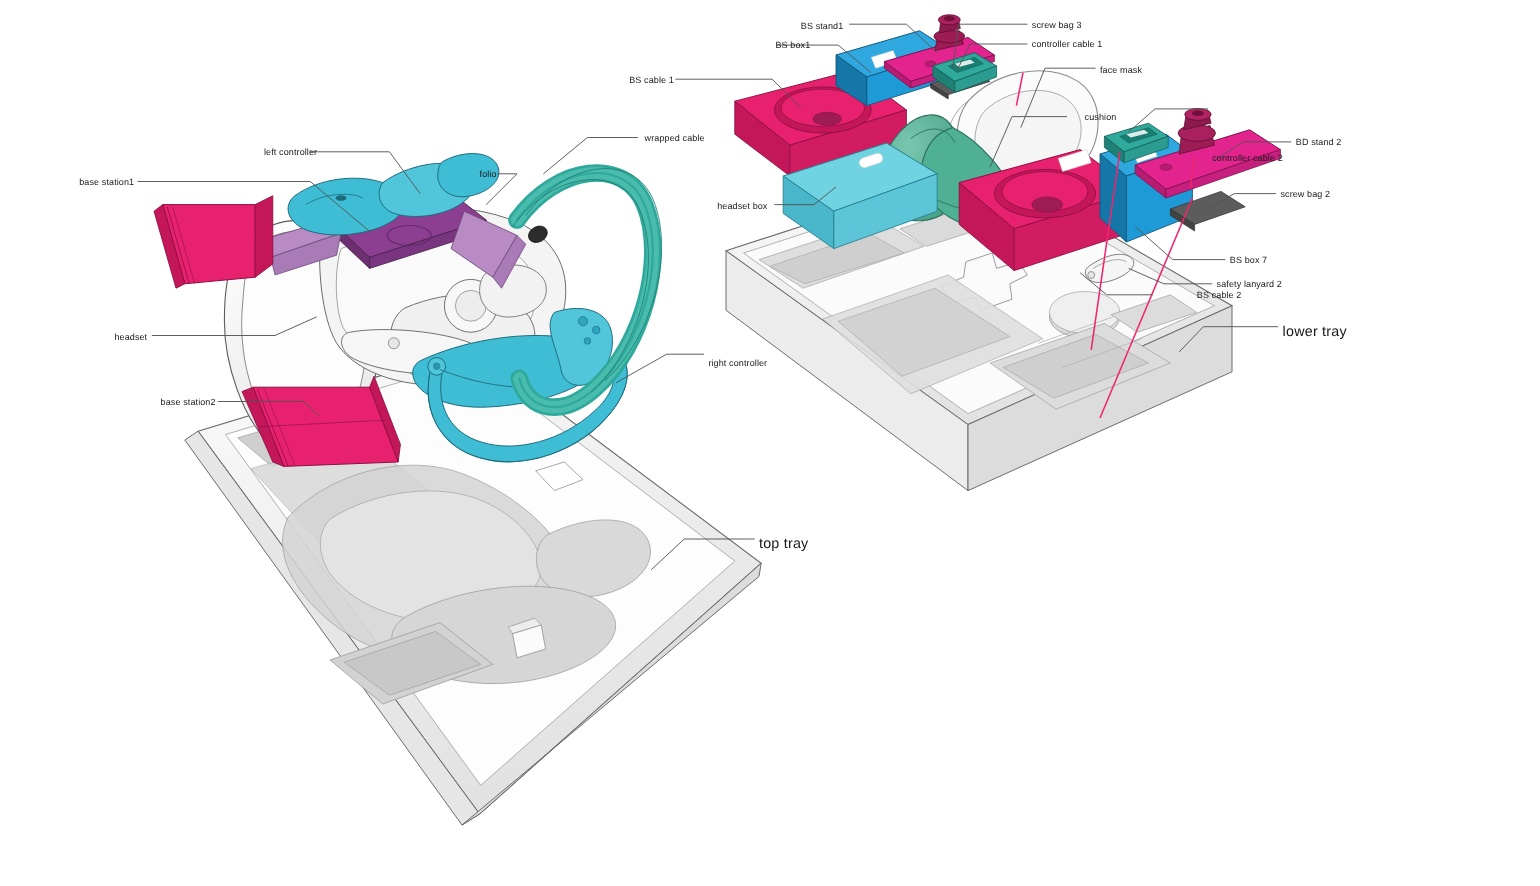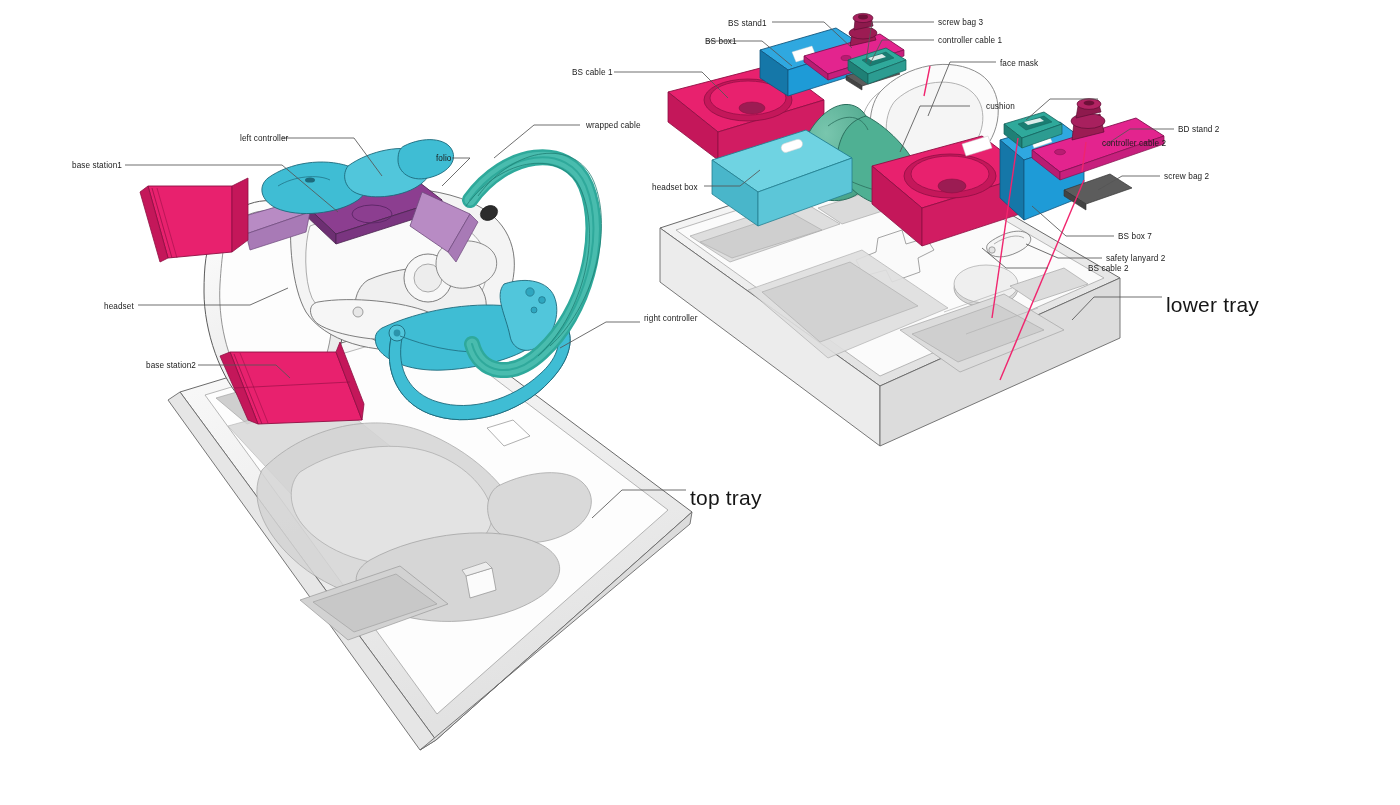--- a/index.html
+++ b/index.html
@@ -4,21 +4,21 @@
 <title>VR Packaging Exploded View</title>
 <style>
   html,body{margin:0;padding:0;background:#ffffff;}
   body{width:1400px;height:805px;overflow:hidden;
        font-family:"Liberation Sans","DejaVu Sans",sans-serif;}
   #stage{position:relative;width:1400px;height:805px;background:#ffffff;}
   svg#art{position:absolute;left:0;top:0;width:1400px;height:805px;}
 
   .lbl{position:absolute;font-size:8.2px;color:#1a1a1a;white-space:nowrap;
        letter-spacing:.1px;line-height:1;}
-  .lbl.big{font-size:21px;color:#161616;letter-spacing:.2px;}
+  .lbl.big{font-size:13px;color:#161616;letter-spacing:.2px;}
 </style>
 </head>
 <body>
 
 <div id="stage">
 
 <svg id="art" viewBox="0 0 1400 805">
   <defs>
     <linearGradient id="gFoam" x1="0" y1="0" x2="0.4" y2="1">
       <stop offset="0" stop-color="#fbfbfb"></stop>
@@ -357,21 +357,21 @@
   </g>
 </svg>
 
 <div id="labels">
       <div class="lbl" style="left: 72px; top: 162px;">base station1</div>
       <div class="lbl" style="left: 228px; top: 135px; padding-left: 12px;">left controller</div>
       <div class="lbl" style="left: 436px; top: 155px;">folio</div>
       <div class="lbl" style="left: 586px; top: 122px;">wrapped cable</div>
       <div class="lbl" style="left: 104px; top: 303px;">headset</div>
       <div class="lbl" style="left: 146px; top: 362px;">base station2</div>
-      <div class="lbl" style="left: 644px; top: 315px;">right controller</div>
+      <div class="lbl" style="left: 644px; top: 327px;">right controller</div>
       <div class="lbl big" style="left: 690px; top: 487px;">top tray</div>
       <div class="lbl" style="left: 728px; top: 20px;">BS stand1</div>
       <div class="lbl" style="left: 684px; top: 38px; padding-left: 21px;">BS box1</div>
       <div class="lbl" style="left: 572px; top: 69px;">BS cable 1</div>
       <div class="lbl" style="left: 938px; top: 19px;">screw bag 3</div>
       <div class="lbl" style="left: 938px; top: 37px;">controller cable 1</div>
       <div class="lbl" style="left: 1000px; top: 60px;">face mask</div>
       <div class="lbl" style="left: 974px; top: 103px; margin-left: 12px;">cushion</div>
       <div class="lbl" style="left: 652px; top: 184px;">headset box</div>
       <div class="lbl" style="left: 1102px; top: 96px; margin-top: 44px;">controller cable 2</div>

